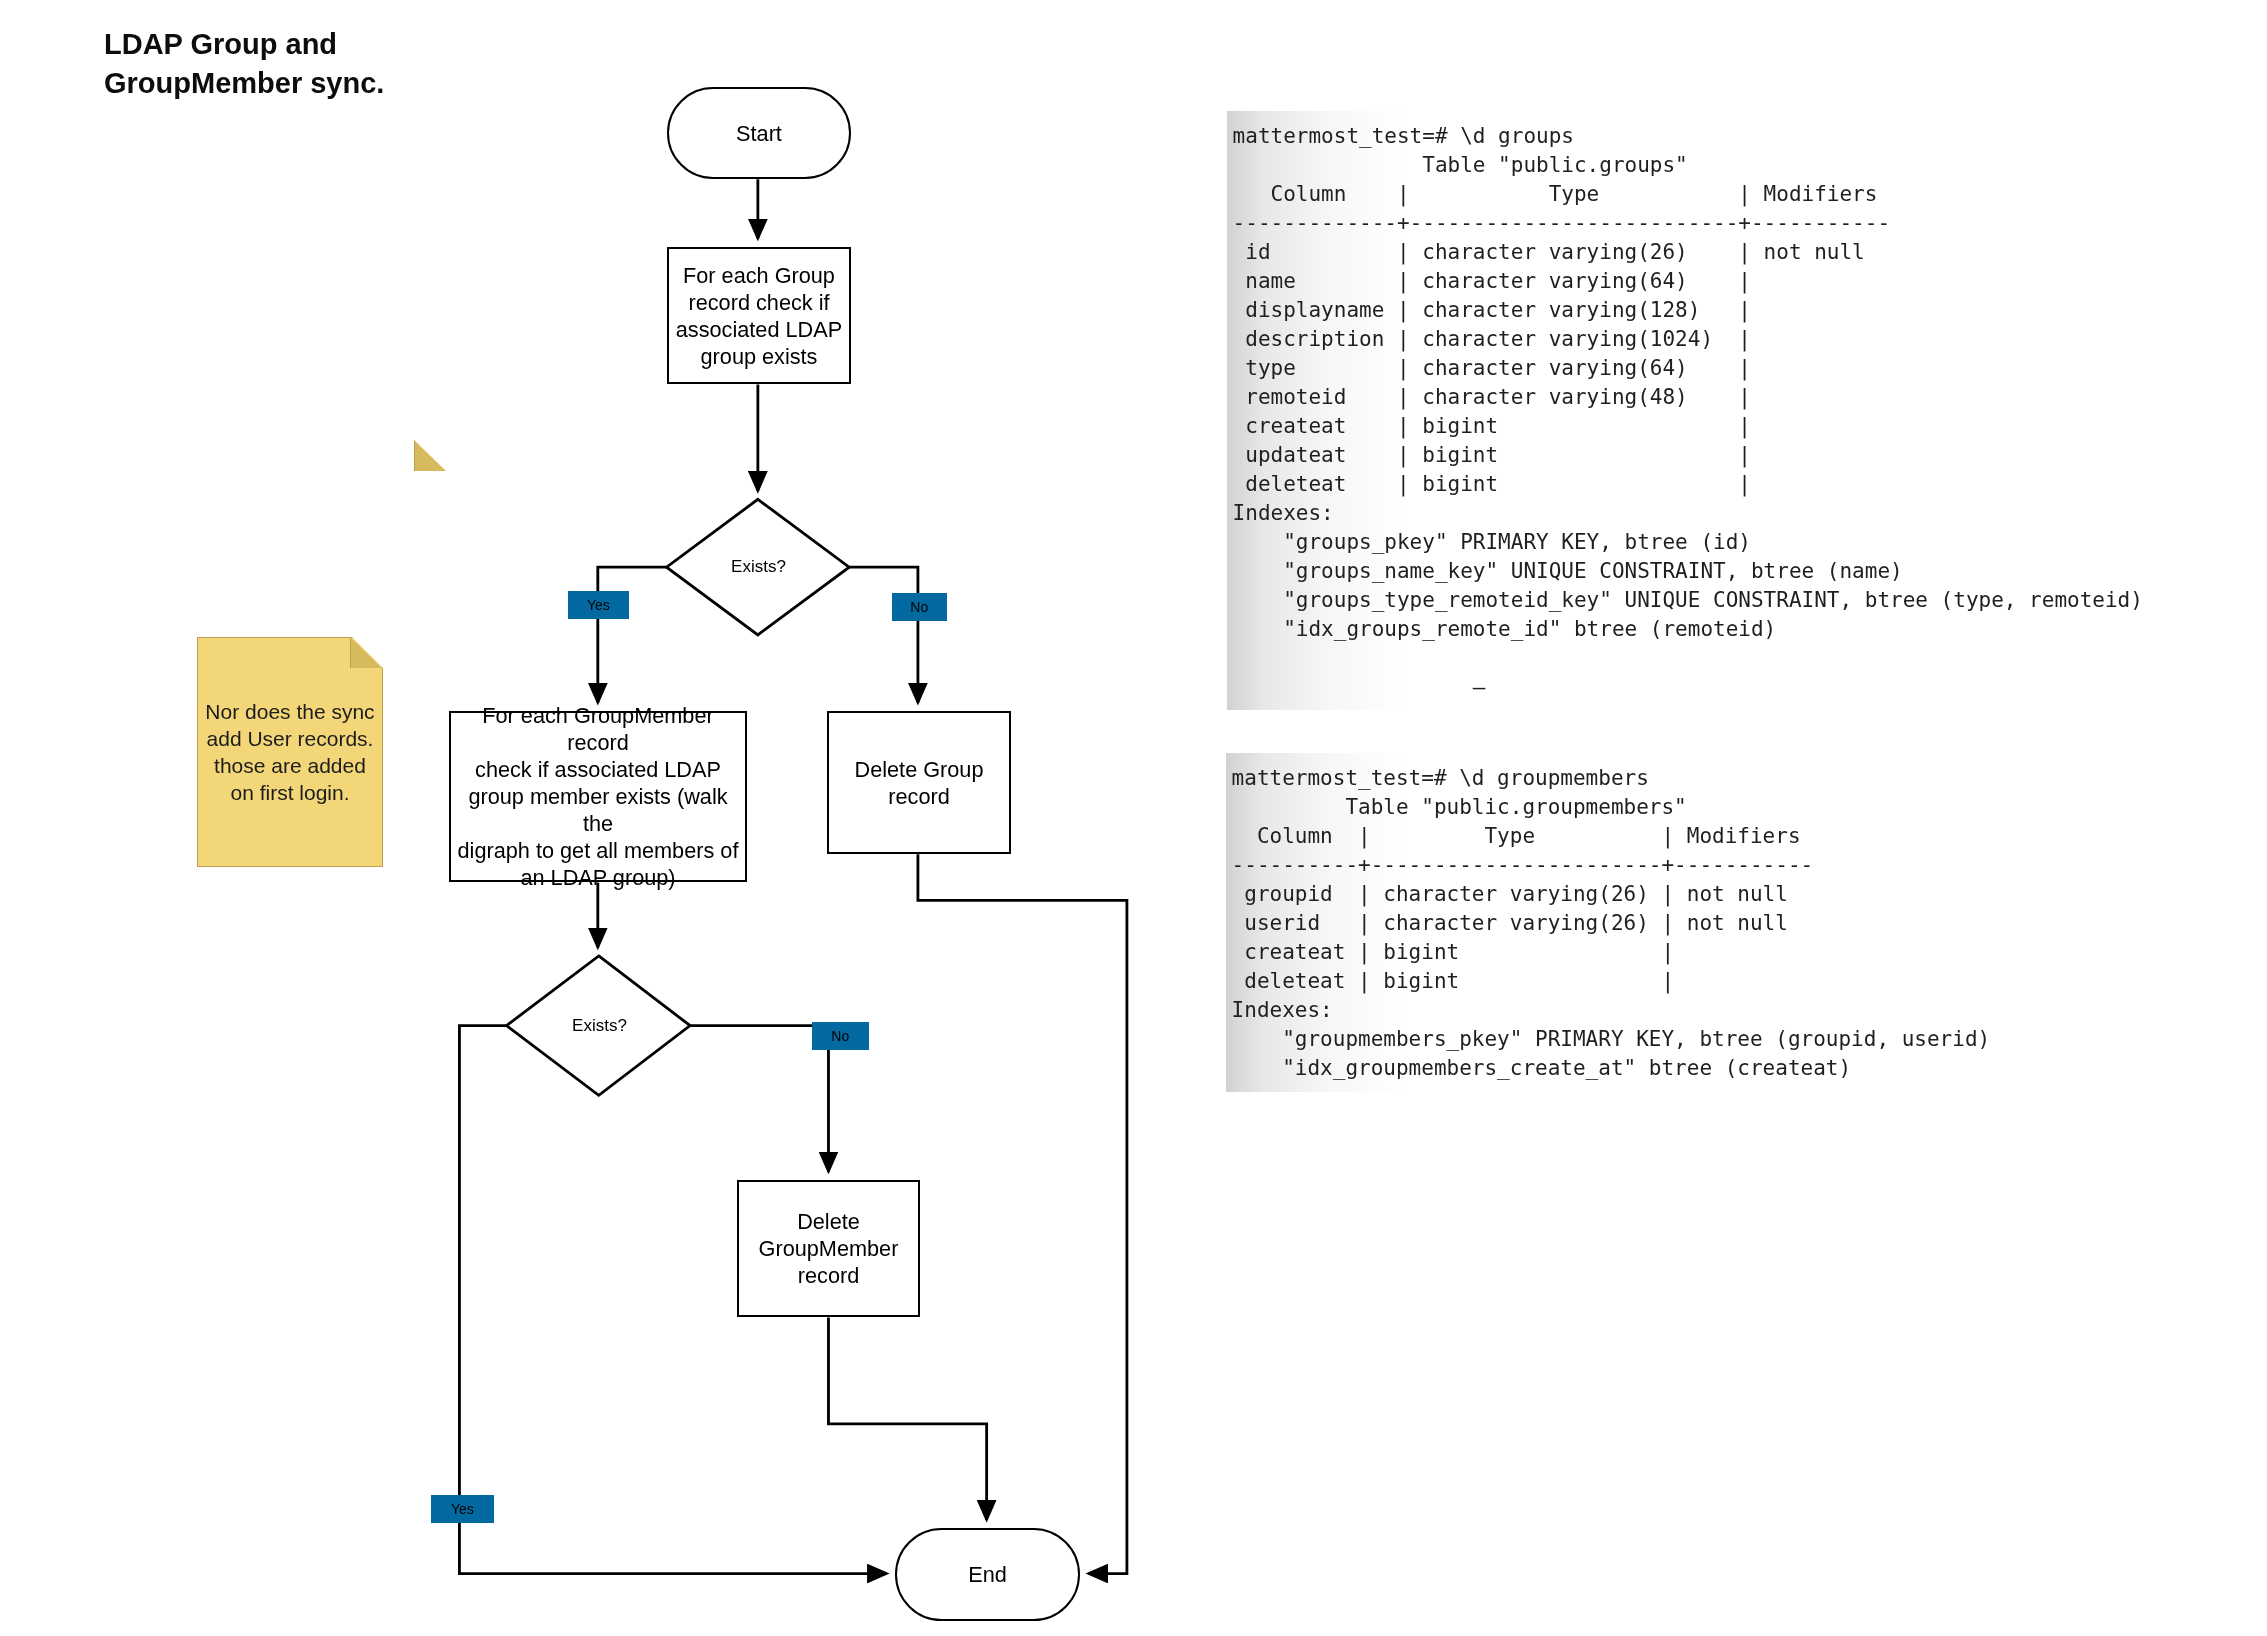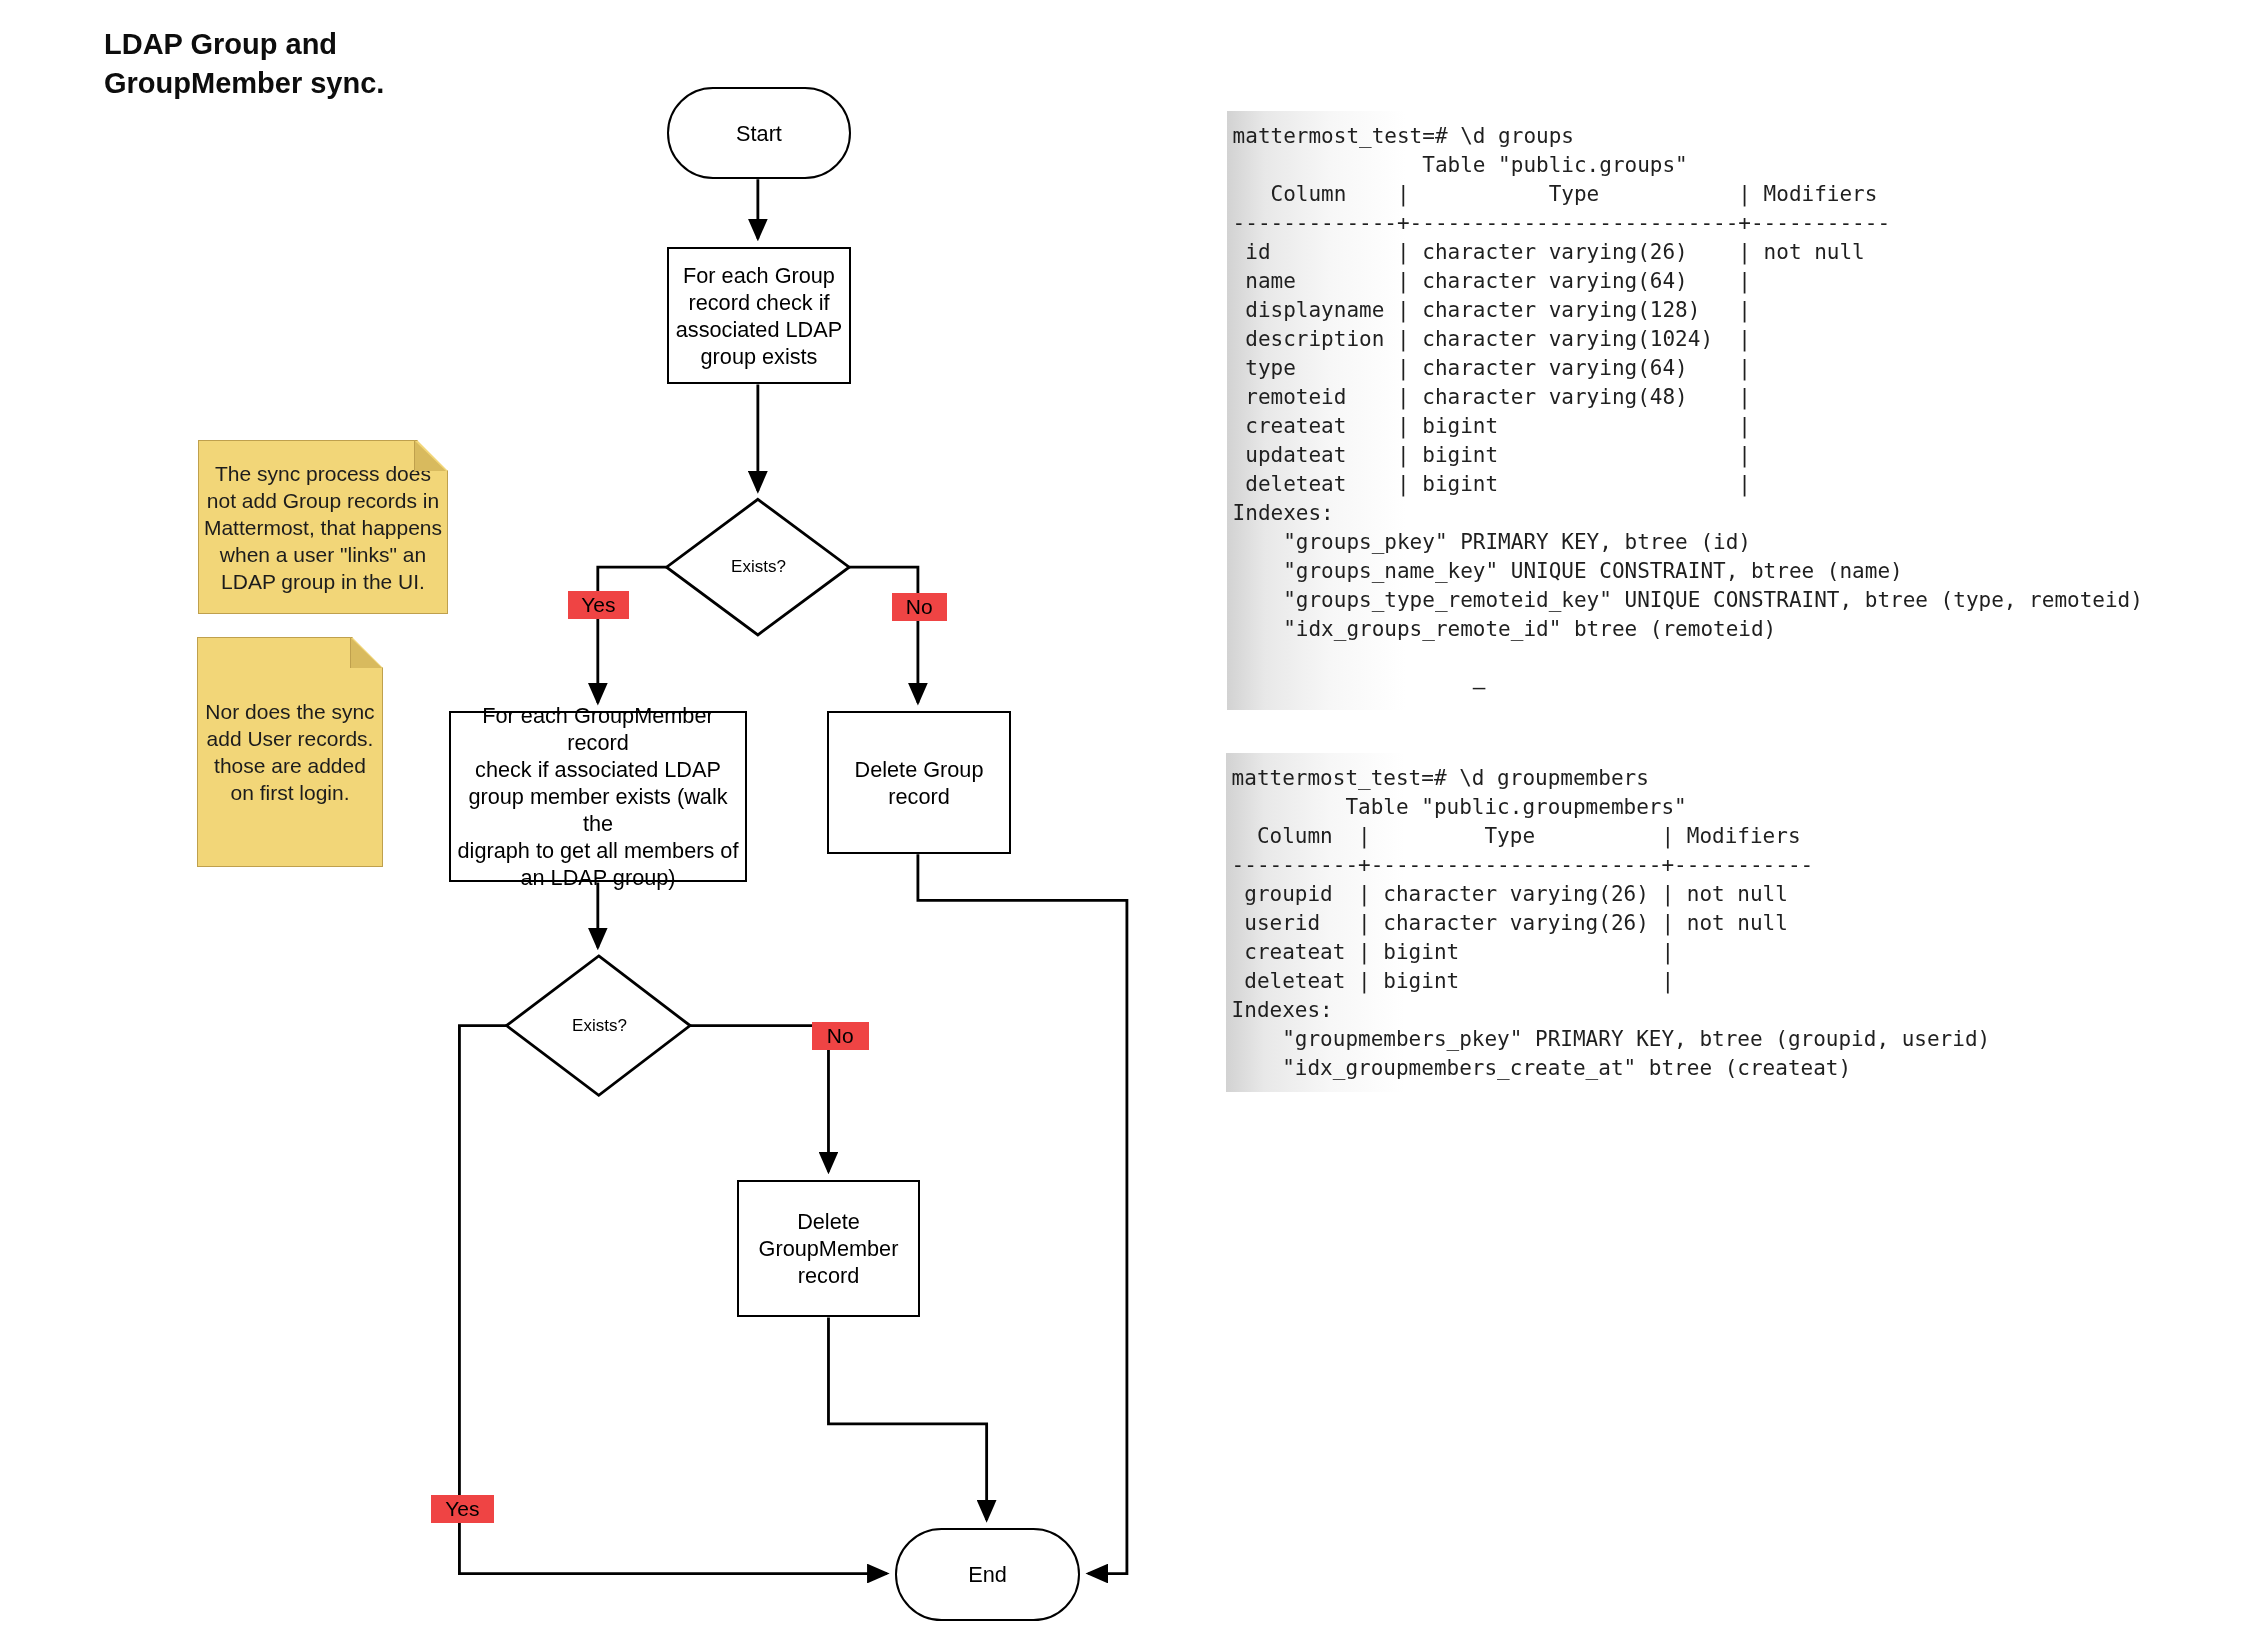--- a/index.html
+++ b/index.html
@@ -7,22 +7,22 @@
           font-family:"Liberation Sans", sans-serif;color:#000;}
   .wires{position:absolute;left:0;top:0;}
   .title{position:absolute;left:104px;top:24.5px;width:399px;
          font-size:29px;font-weight:bold;line-height:39px;white-space:pre-line;color:#0d0d0d;}
   .node{position:absolute;background:#fff;border:2.8px solid #000;box-sizing:border-box;
         display:flex;align-items:center;justify-content:center;text-align:center;
         font-size:21.7px;line-height:27px;white-space:pre-line;}
   .stadium{border-radius:49px;}
   .dlabel{position:absolute;display:flex;align-items:center;justify-content:center;
           text-align:center;font-size:17px;}
-  .elabel{position:absolute;background:#ef4444;display:flex;align-items:center;justify-content:center;
-          font-size:21px;padding:0.9px 3.8px;}
+  .elabel{position:absolute;background:#0369a1;display:flex;align-items:center;justify-content:center;
+          font-size:14px;padding:0.9px 3.8px;}
   .note{position:absolute;background:#F2D678;border:1.9px solid #BFA04D;box-sizing:border-box;
         display:flex;align-items:center;justify-content:center;text-align:center;
         font-size:21px;line-height:27px;white-space:pre-line;color:#1c1c1c;
         clip-path:polygon(0 0, calc(100% - 31px) 0, 100% 31px, 100% 100%, 0 100%);}
   .fold{position:absolute;width:31px;height:31px;background:#D8BA5E;border-left:0.9px solid #BFA04D;
         clip-path:polygon(0 0, 100% 100%, 0 100%);}
   .terminal{position:absolute;margin:0;font-family:"DejaVu Sans Mono", monospace;
             font-size:21px;line-height:29px;color:#1f1f1f;white-space:pre;
             padding:11.3px 9.4px 7.5px 5.6px;box-sizing:border-box;
             background:linear-gradient(90deg,#d2d2d2 0px,#e8e8e8 38px,#f7f7f7 104px,#ffffff 179px);}
@@ -95,27 +95,20 @@
   <div class="node" style="left:737px;top:1180px;width:183px;height:137px;">
     <span>Delete
 GroupMember
 record</span>
   </div>
 
   <div class="node stadium" style="left:895px;top:1528px;width:185px;height:93px;">
     <span>End</span>
   </div>
 
-  <div class="note" style="left:198px;top:440px;width:250px;height:174px;">
-    <span>The sync process does
-not add Group records in
-Mattermost, that happens
-when a user "links" an
-LDAP group in the UI.</span>
-  </div>
   <div class="fold" style="left:414px;top:440px;"></div>
 
   <div class="note" style="left:197px;top:637px;width:186px;height:230px;">
     <span>Nor does the sync
 add User records.
 those are added
 on first login.</span>
   </div>
   <div class="fold" style="left:350px;top:637px;"></div>
 

